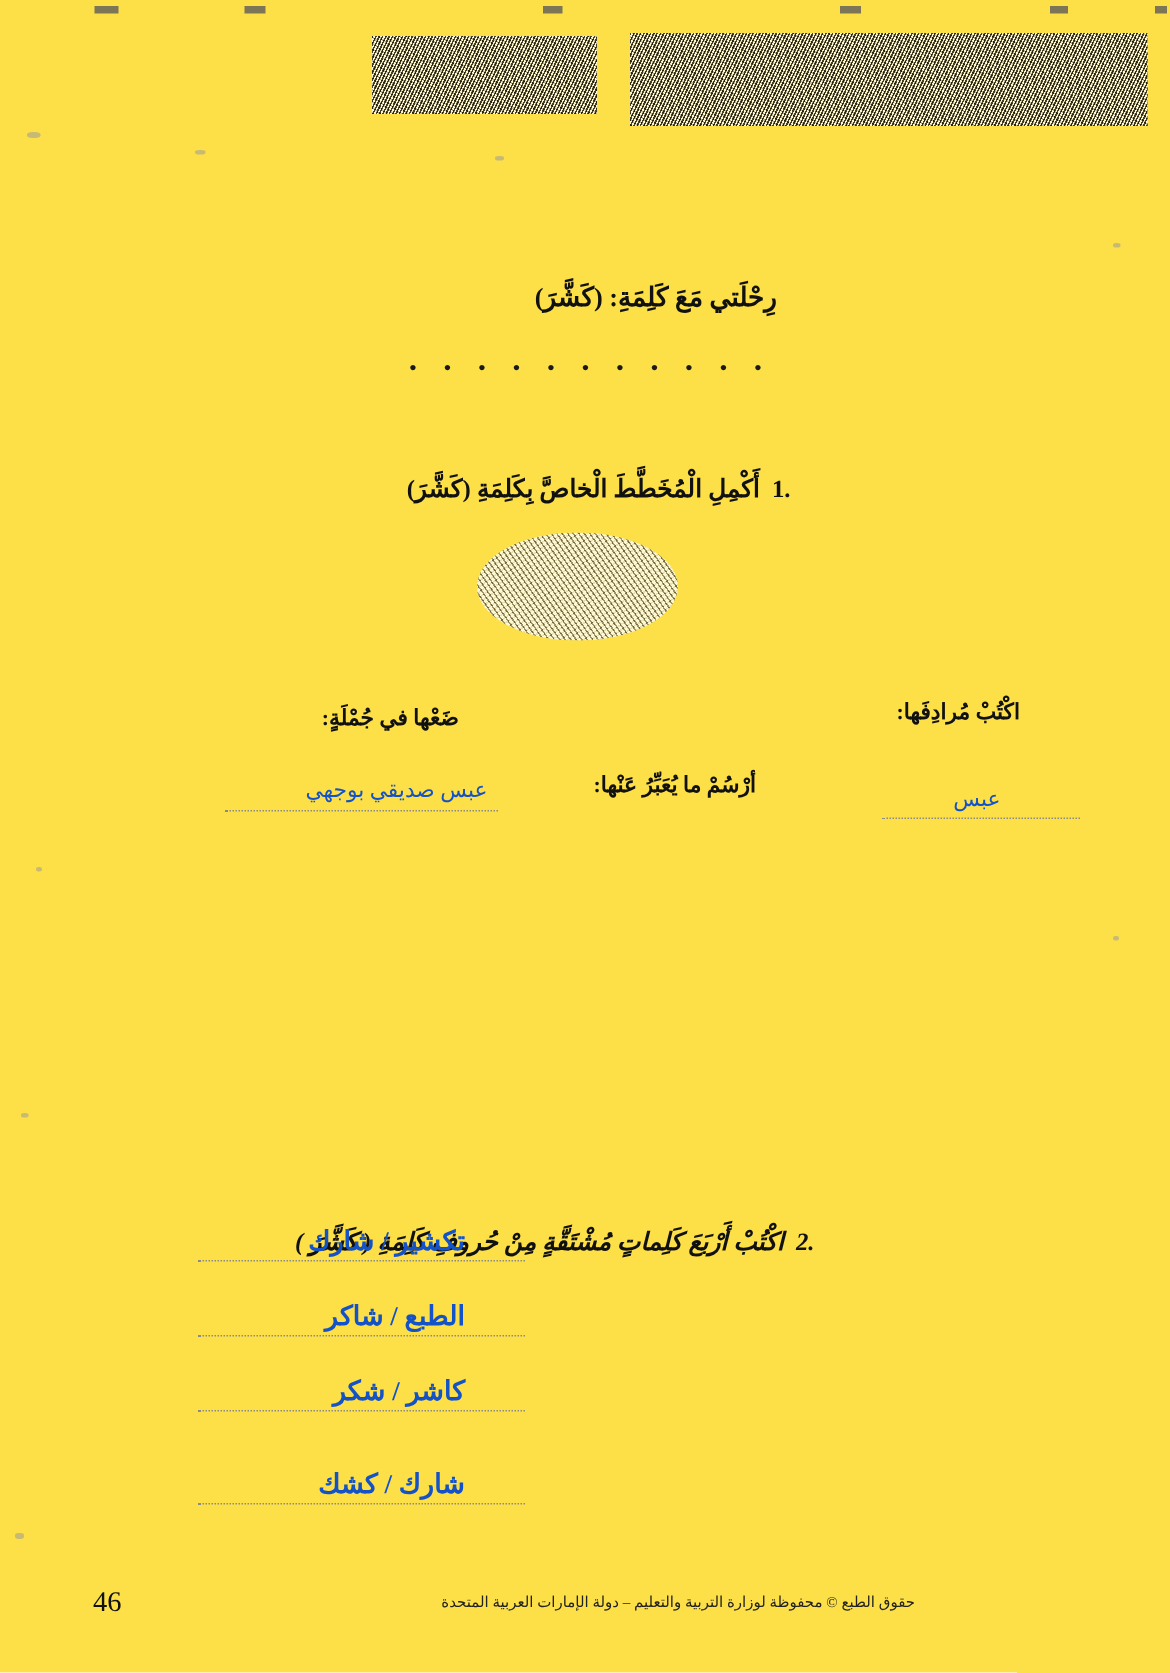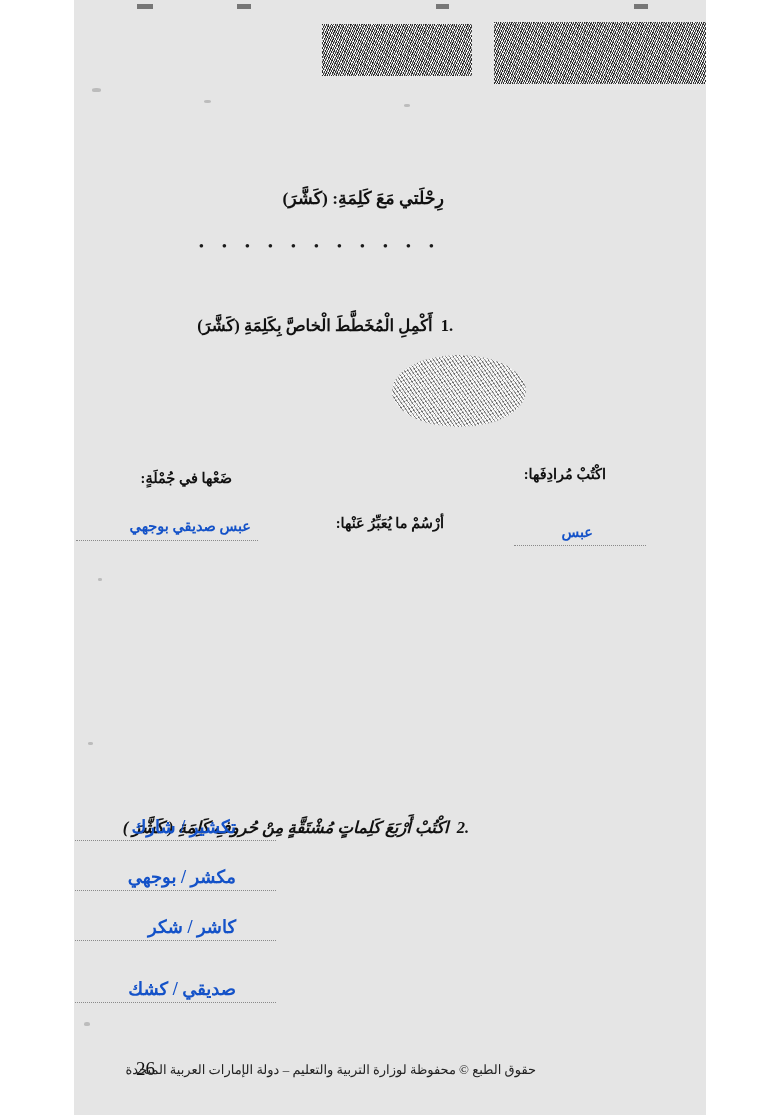--- a/index.html
+++ b/index.html
@@ -6,24 +6,24 @@
     margin: 0;
     padding: 0;
     background: #ffffff;
   }
   body {
     font-family: "Liberation Serif", serif;
     color: #111;
   }
   #page {
     position: relative;
-    width: 632px;
+    width: 780px;
     height: 1115px;
     margin: 0 auto;
-    background: #e5e5e5;
+    background: #fde047;
     overflow: hidden;
   }
 
   
   .speckle {
     position: absolute;
     background: #9a9a9a;
     opacity: .55;
     border-radius: 40%;
   }
@@ -133,27 +133,27 @@
 
   .label {
     position: absolute;
     font-size: 14.5px;
     font-weight: 700;
     white-space: nowrap;
     color: #111;
   }
   .label-synonym   { right: 100px;  top: 466px; text-align: right; }
   .label-sentence  { right: 474px;  top: 470px; }
-  .label-draw      { right: 262px;  top: 515px; }
+  .label-draw      { right: 276px;  top: 515px; }
 
   .answer {
     position: absolute;
     color: #1452c8;
     font-size: 14.5px;
-    font-weight: 700;
+    font-weight: 400;
     white-space: nowrap;
   }
   .answer-synonym  { right: 113px; top: 524px; }
   .answer-sentence { right: 455px; top: 518px; }
 
   .dotline {
     position: absolute;
     border-bottom: 1.4px dotted #8a8a8a;
     height: 0;
   }
@@ -190,21 +190,21 @@
     top: 1058px;
     font-size: 19px;
     color: #111;
     direction: ltr;
   }
 
   .footer-note {
     position: absolute;
     right: 170px;
     top: 1062px;
-    font-size: 13px;
+    font-size: 10px;
     color: #222;
     white-space: nowrap;
     letter-spacing: .1px;
     text-align: center;
   }
 </style>
 </head>
 <body>
 
 <div id="page">
@@ -252,30 +252,30 @@
 
     <div class="q q2">
       <span class="q-num">2.</span><span>اكْتُبْ أَرْبَعَ كَلِماتٍ مُشْتَقَّةٍ مِنْ حُروفِ كَلِمَةِ ( كَشَّرَ )</span>
     </div>
 
     <div class="ans-line" style="top:816px;">
       <div class="txt">تكشير / شارك</div>
       <div class="dotted"></div>
     </div>
     <div class="ans-line" style="top:866px;">
-      <div class="txt">مكشر / بوجهي</div>
+      <div class="txt">الطبع / شاكر</div>
       <div class="dotted"></div>
     </div>
     <div class="ans-line" style="top:916px;">
       <div class="txt">كاشر / شكر</div>
       <div class="dotted"></div>
     </div>
     <div class="ans-line" style="top:978px;">
-      <div class="txt">صديقي / كشك</div>
-      <div class="dotted"></div>
-    </div>
-
-    <div class="page-number">26</div>
+      <div class="txt">شارك / كشك</div>
+      <div class="dotted"></div>
+    </div>
+
+    <div class="page-number">46</div>
 
     <div class="footer-note">حقوق الطبع © محفوظة لوزارة التربية والتعليم – دولة الإمارات العربية المتحدة</div>
 
   </div>
 </div>
 
 </body></html>

